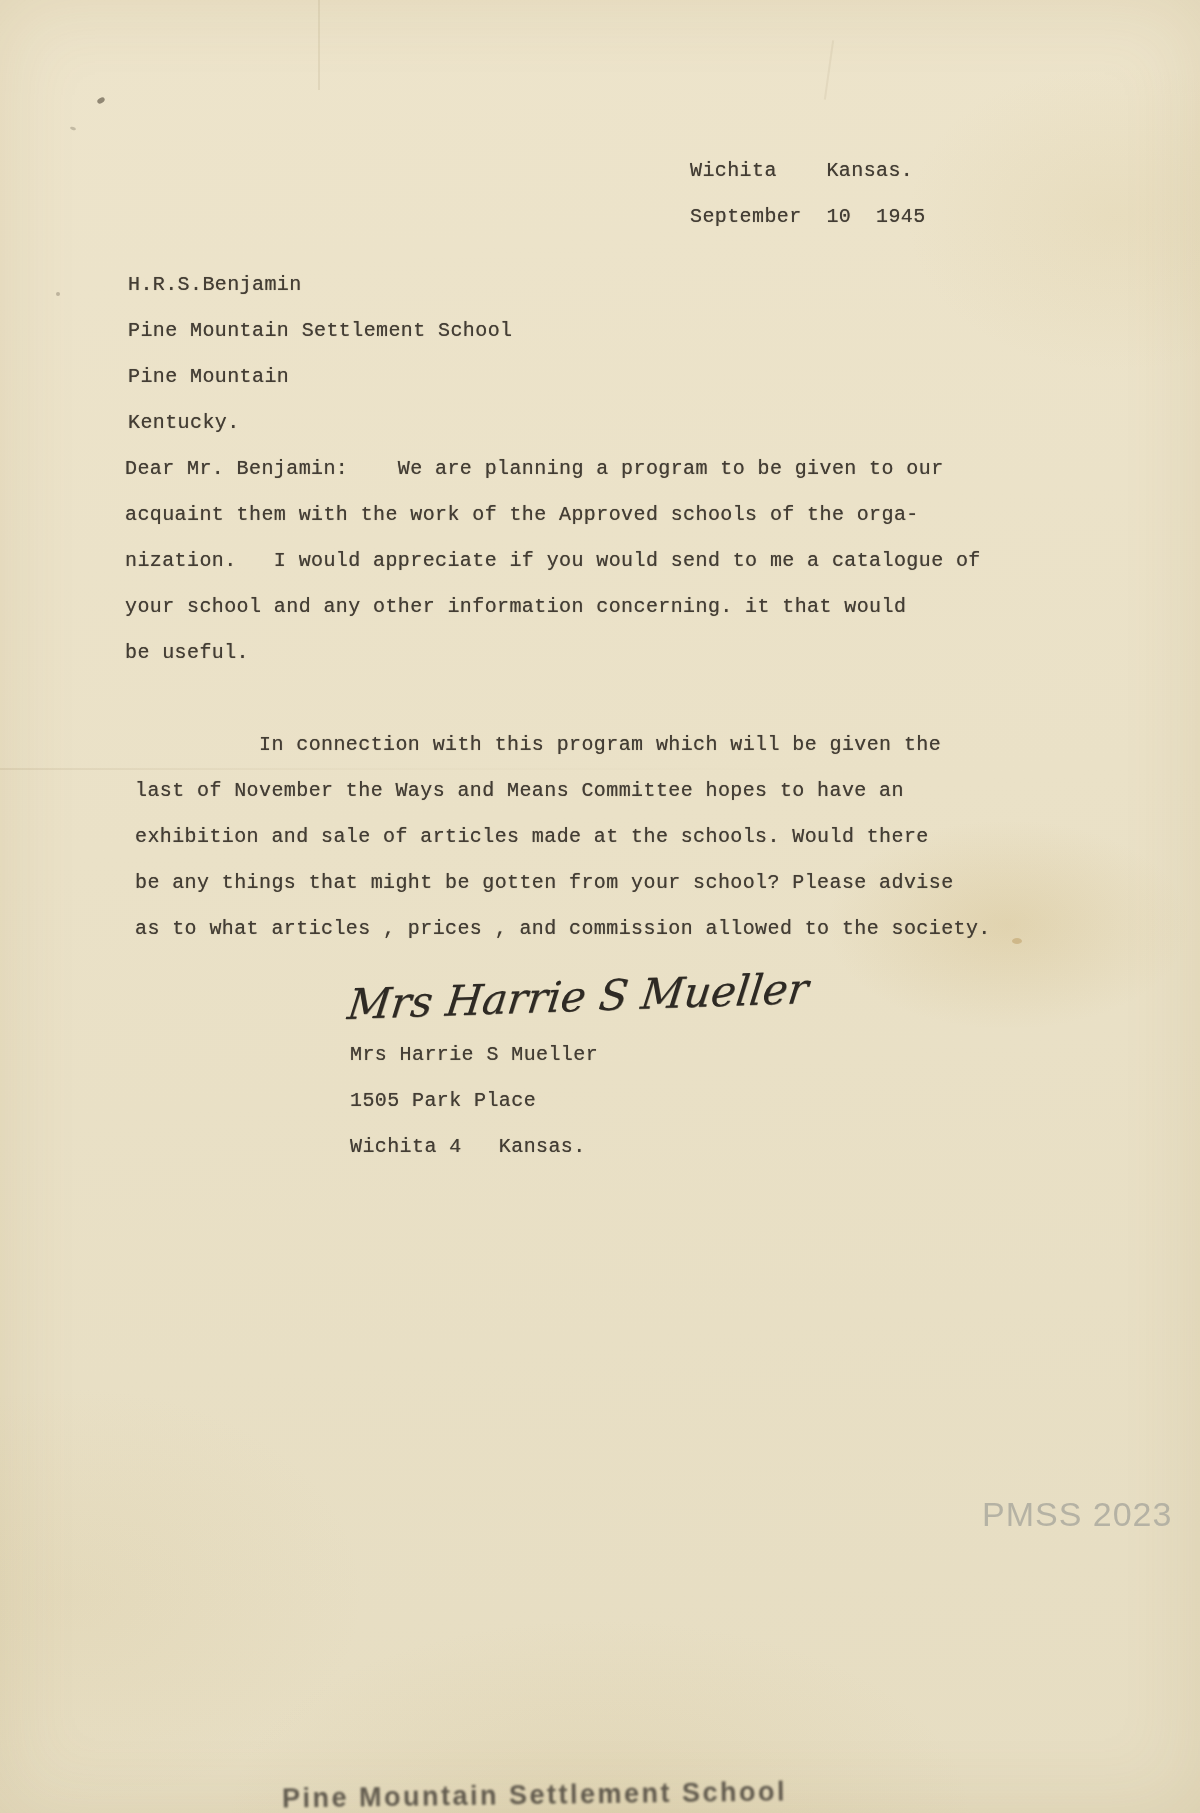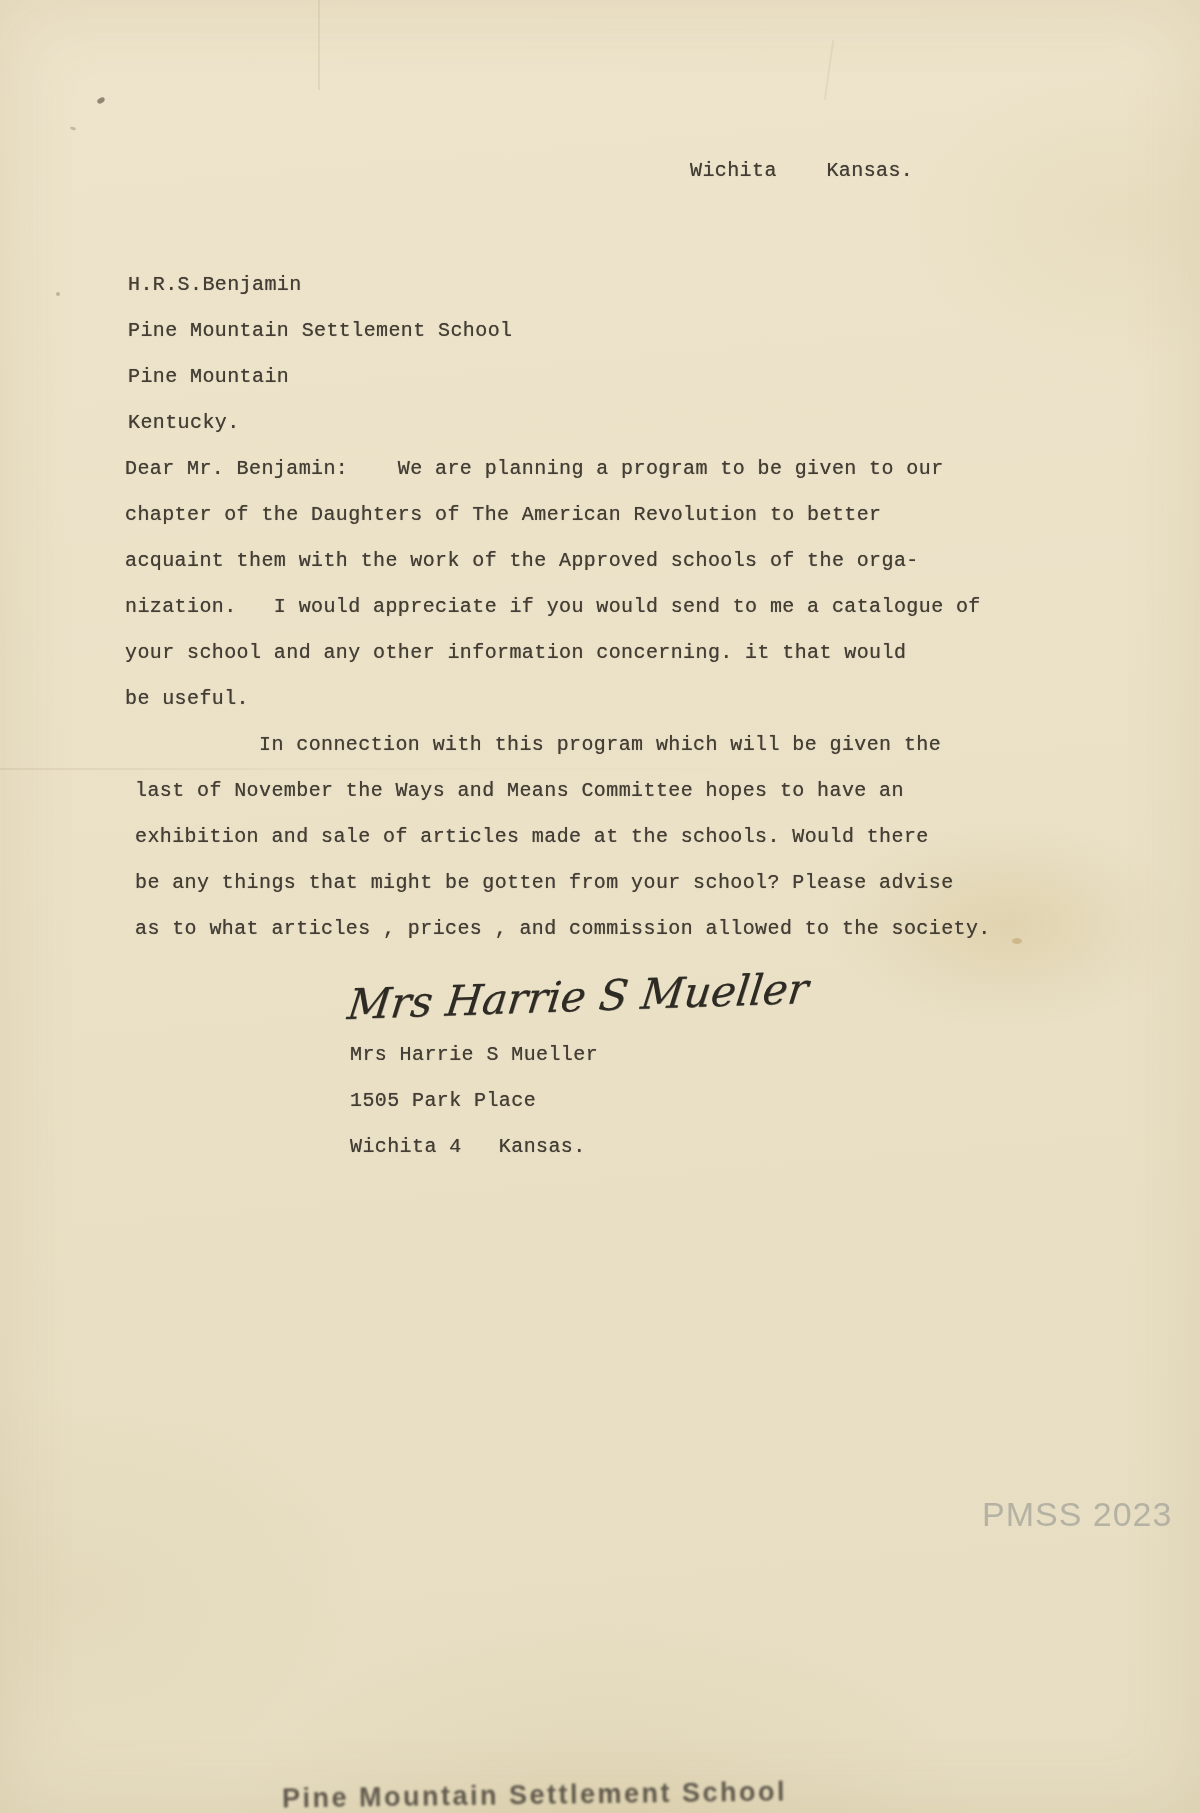--- a/index.html
+++ b/index.html
@@ -109,32 +109,32 @@
   <div class="fold-v1"></div>
   <div class="fold-v2"></div>
   <div class="fold-h"></div>
   <div class="speck s1"></div>
   <div class="speck s2"></div>
   <div class="speck s3"></div>
   <div class="speck s4"></div>
 
   <div class="abs dateline">
     <div class="line">Wichita    Kansas.</div>
+    <div class="line">September  10  1945</div>
   </div>
 
   <div class="abs recipient">
       <div class="line">H.R.S.Benjamin</div>
       <div class="line">Pine Mountain Settlement School</div>
       <div class="line">Pine Mountain</div>
       <div class="line">Kentucky.</div>
     </div>
 
   <div class="abs body-1">
       <div class="line">Dear Mr. Benjamin:    We are planning a program to be given to our</div>
-      <div class="line">chapter of the Daughters of The American Revolution to better</div>
       <div class="line">acquaint them with the work of the Approved schools of the orga-</div>
       <div class="line">nization.   I would appreciate if you would send to me a catalogue of</div>
       <div class="line">your school and any other information concerning. it that would</div>
       <div class="line">be useful.</div>
     </div>
 
   <div class="abs body-2">
       <div class="line">          In connection with this program which will be given the</div>
       <div class="line">last of November the Ways and Means Committee hopes to have an</div>
       <div class="line">exhibition and sale of articles made at the schools. Would there</div>

